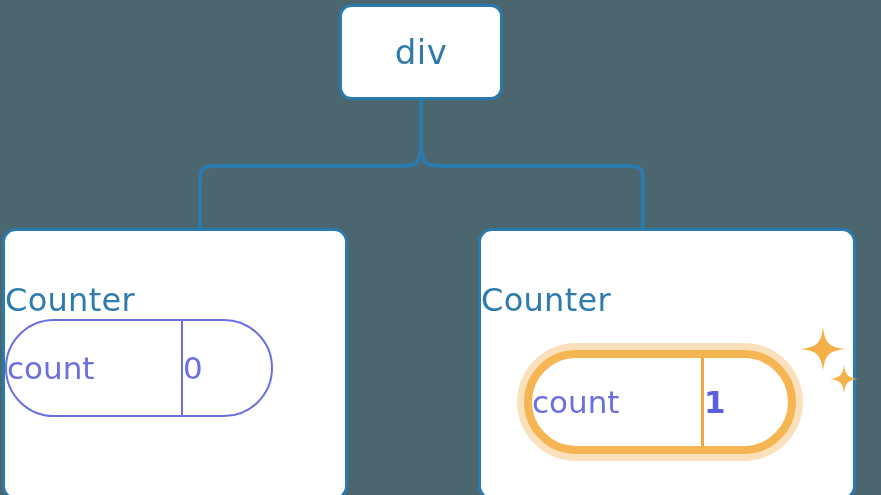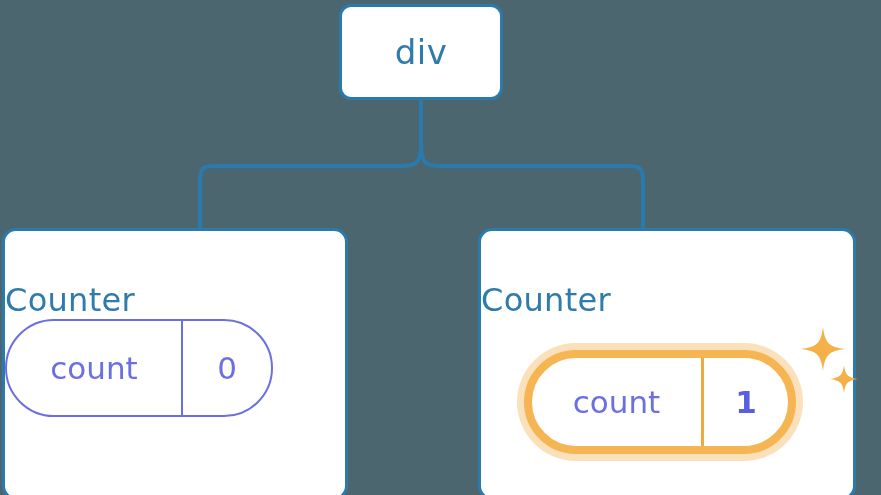--- a/index.html
+++ b/index.html
@@ -91,21 +91,21 @@
     border: 2px solid #6B6FE0;
     border-radius: 49px;
   }
   .pill-normal .pill-key {
     width: 176px;
     border-right: 2px solid #6B6FE0;
   }
   .pill-key, .pill-val {
     display: flex;
     align-items: center;
-    justify-content: center;
+    justify-content: flex-start;
     box-sizing: border-box;
   }
   .pill-key-text {
     font-size: 31px;
     color: #6B6FE0;
   }
   .pill-val {
     flex: 1;
   }
   .pill-val-text {

